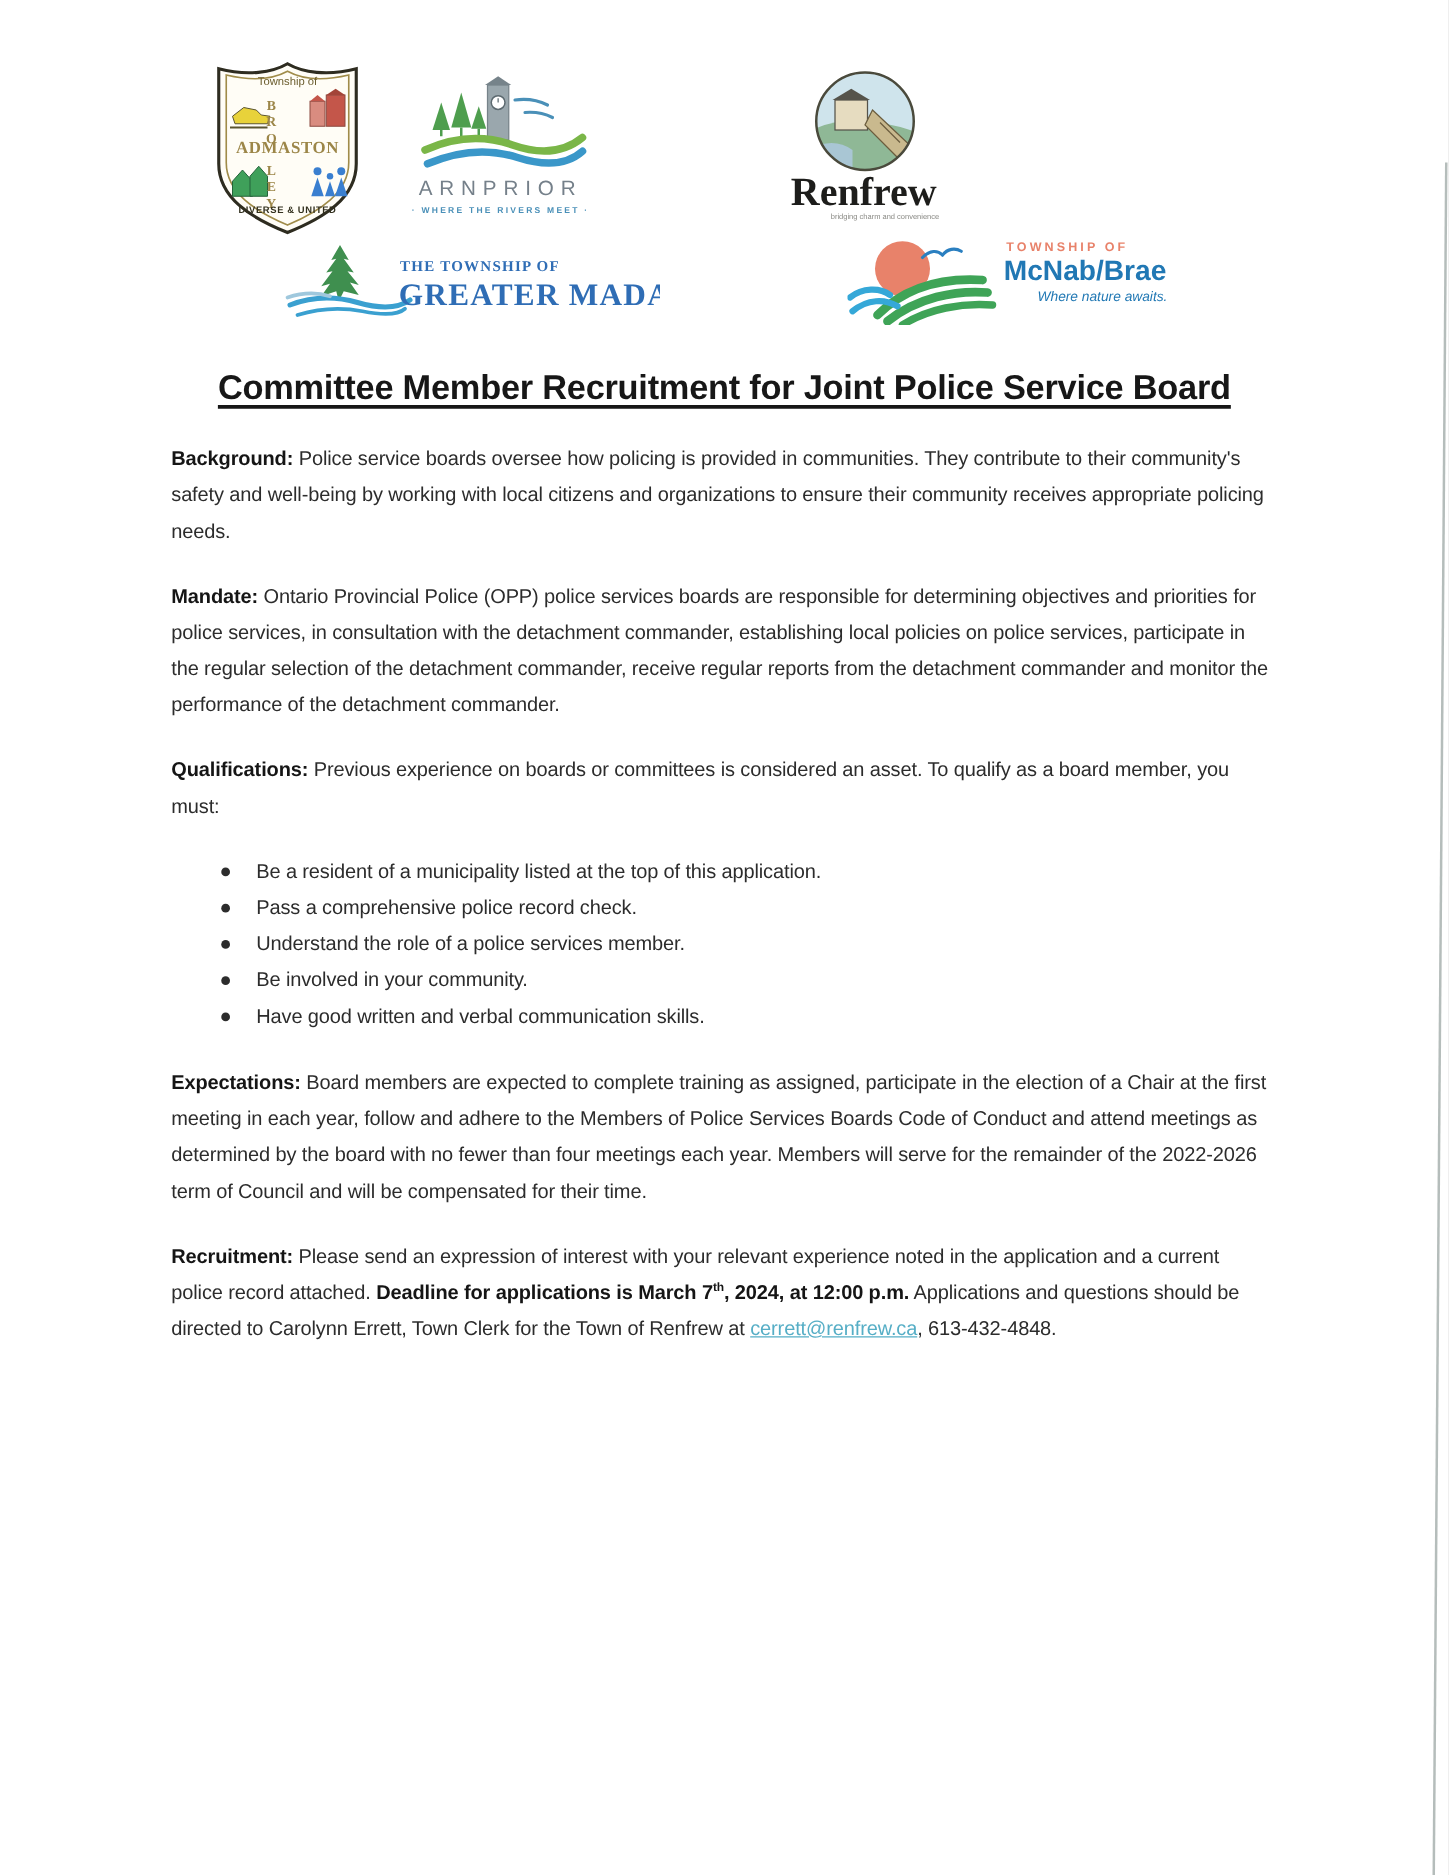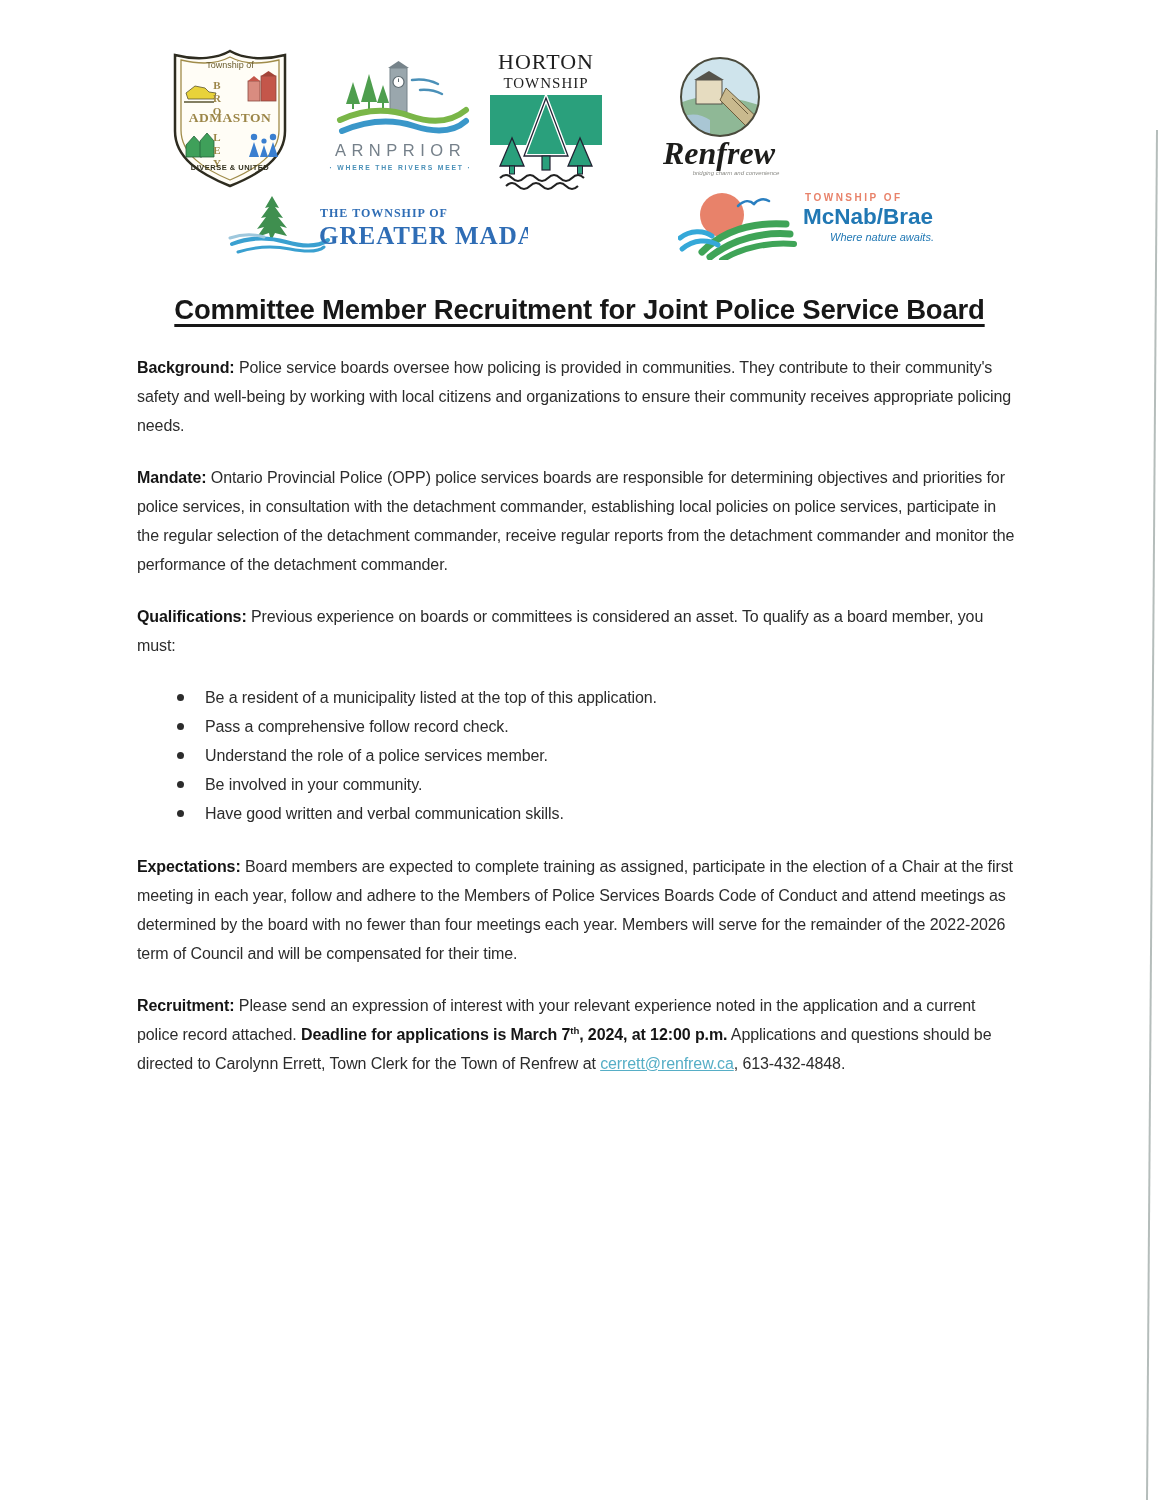--- a/index.html
+++ b/index.html
@@ -117,44 +117,22 @@
       </g>
       <g fill="none" stroke-linecap="round">
         <path d="M12 62 Q48 46 82 58 T138 52" stroke="#7ab648" stroke-width="6"></path>
         <path d="M14 73 Q52 57 86 68 T138 63" stroke="#3a97c9" stroke-width="6"></path>
       </g>
       <text x="72.5" y="98" text-anchor="middle" font-size="16.5" letter-spacing="5.5" fill="#75808a" font-weight="500">ARNPRIOR</text>
       <text x="72.5" y="112" text-anchor="middle" font-size="6.8" letter-spacing="1.8" fill="#4a90b8" font-weight="bold">· WHERE THE RIVERS MEET ·</text>
     </svg>
   </div>
 
-  <div class="logo" style="left:484px; top:50px; width:124px; height:142px;">
-    <svg width="124" height="142" viewBox="0 0 124 142">
-      <text x="62" y="19" text-anchor="middle" class="serif" font-size="22" letter-spacing="1" fill="#1f1f1f">HORTON</text>
-      <text x="62" y="38" text-anchor="middle" class="serif" font-size="15" letter-spacing="1" fill="#1f1f1f">TOWNSHIP</text>
-      <rect x="6" y="45" width="112" height="50" fill="#2aa07c"></rect>
-      <g>
-        <path d="M62 48 L40 106 L84 106 Z" fill="#2aa07c" stroke="#ffffff" stroke-width="4"></path>
-        <path d="M62 48 L40 106 L84 106 Z" fill="none" stroke="#223" stroke-width="1.3"></path>
-        <rect x="58" y="106" width="8" height="14" fill="#2aa07c" stroke="#223" stroke-width="1.2"></rect>
-      </g>
-      <g>
-        <path d="M28 88 L16 116 L40 116 Z" fill="#2aa07c" stroke="#223" stroke-width="1.3"></path>
-        <rect x="25.5" y="116" width="5" height="8" fill="#2aa07c" stroke="#223" stroke-width="1"></rect>
-        <path d="M96 88 L84 116 L108 116 Z" fill="#2aa07c" stroke="#223" stroke-width="1.3"></path>
-        <rect x="93.5" y="116" width="5" height="8" fill="#2aa07c" stroke="#223" stroke-width="1"></rect>
-      </g>
-      <g fill="none" stroke="#222" stroke-width="2">
-        <path d="M16 128 q6 -6 12 0 t12 0 t12 0 t12 0 t12 0 t12 0 t12 0"></path>
-        <path d="M22 136 q6 -6 12 0 t12 0 t12 0 t12 0 t12 0 t12 0"></path>
-      </g>
-    </svg>
-  </div>
-
-  <div class="logo" style="left:640px; top:52px; width:158px; height:128px;font-style:italic;">
+
+  <div class="logo" style="left:612px; top:52px; width:158px; height:128px;">
     <svg width="158" height="128" viewBox="0 0 158 128">
       <defs>
           <clipPath id="renf-c">
             <circle cx="80" cy="45" r="39"></circle>
           </clipPath>
         </defs>
       <g clip-path="url(#renf-c)">
         <rect x="41" y="6" width="78" height="78" fill="#cfe4ec"></rect>
         <path d="M38 52 Q70 36 122 54 L122 84 L38 84 Z" fill="#8fb896"></path>
         <path d="M38 66 Q56 58 70 68 L70 84 L38 84 Z" fill="#a9c6d4"></path>
@@ -225,21 +203,21 @@
     </p>
 
 
     <p>
       <b>Qualifications:</b>
       <span>Previous experience on boards or committees is considered an asset. To qualify as a board member, you must:</span>
     </p>
 
     <ul class="quals">
       <li>Be a resident of a municipality listed at the top of this application.</li>
-      <li>Pass a comprehensive follow record check.</li>
+      <li>Pass a comprehensive police record check.</li>
       <li>Understand the role of a police services member.</li>
       <li>Be involved in your community.</li>
       <li>Have good written and verbal communication skills.</li>
     </ul>
 
     <p>
       <b>Expectations:</b>
       <span>Board members are expected to complete training as assigned, participate in the election of a Chair at the first meeting in each year, follow and adhere to the Members of Police Services Boards Code of Conduct and attend meetings as determined by the board with no fewer than four meetings each year. Members will serve for the remainder of the 2022-2026 term of Council and will be compensated for their time.</span>
     </p>
 

